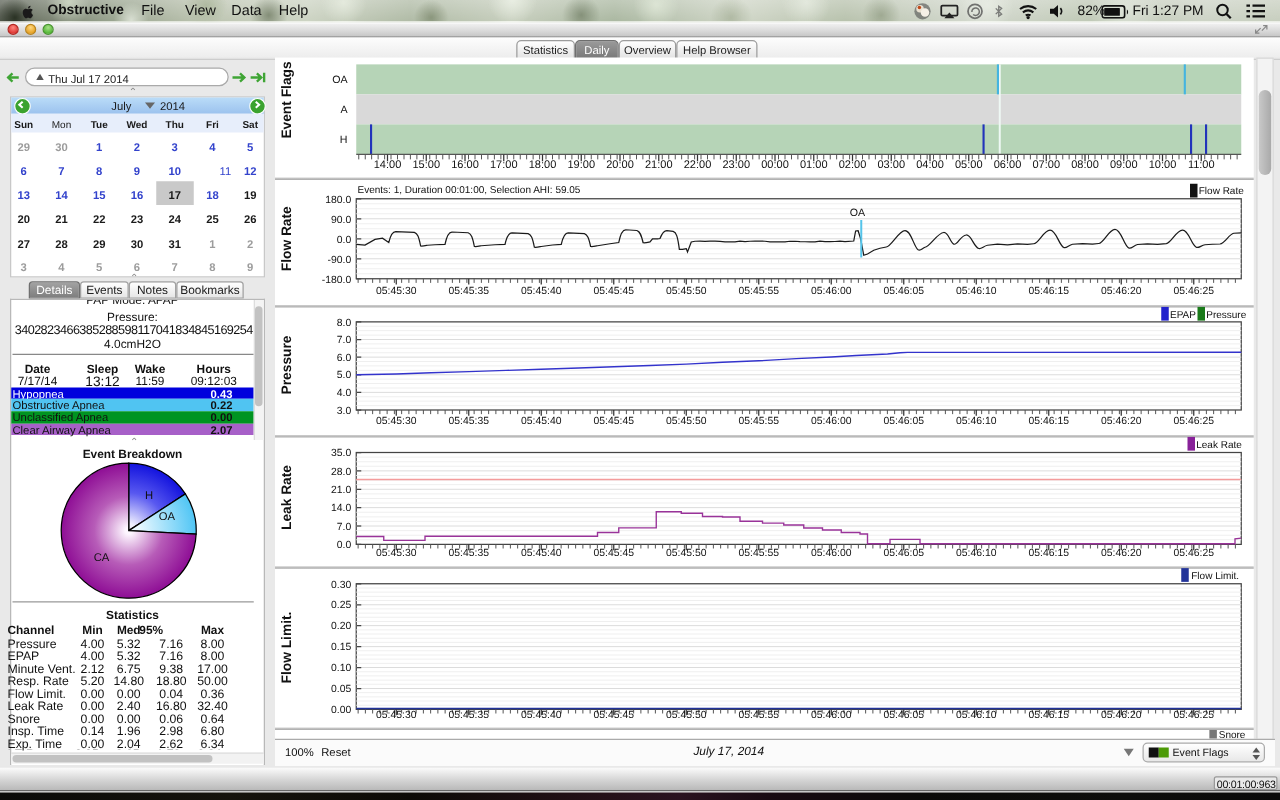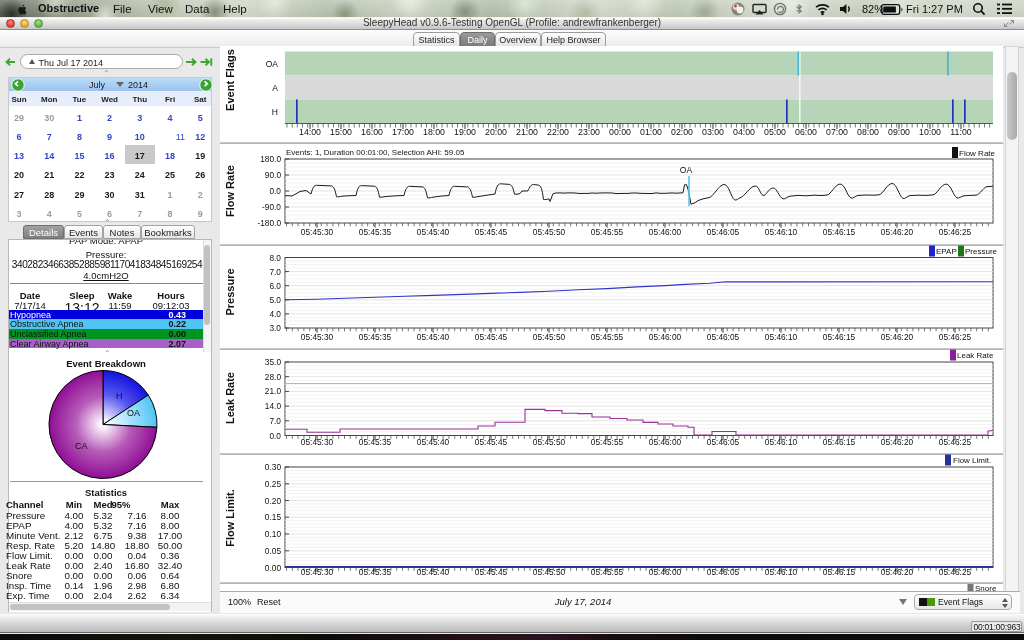--- a/index.html
+++ b/index.html
@@ -84,21 +84,20 @@
     </svg>
     <div class="abs" style="left:0;top:18px;width:1024px;height:12px;
  background:linear-gradient(180deg,#f0f0f0,#d8d8d8 60%,#c6c6c6);
  border-top:1px solid #fbfbfb;border-bottom:1px solid #8e8e8e;"></div>
     <div class="abs" style="left:6px;top:18.8px;width:9px;height:9px;border-radius:50%;
  background:radial-gradient(circle at 50% 30%,#ff8880,#e03c38 70%);border:1px solid #b32822;"></div>
     <div class="abs" style="left:20px;top:18.8px;width:9px;height:9px;border-radius:50%;
  background:radial-gradient(circle at 50% 30%,#ffd880,#e8a428 70%);border:1px solid #b9841e;"></div>
     <div class="abs" style="left:34px;top:18.8px;width:9px;height:9px;border-radius:50%;
  background:radial-gradient(circle at 50% 30%,#a8e088,#58ba3a 70%);border:1px solid #4a9431;"></div>
-    <div class="abs" style="left:0;top:17px;width:1024px;height:13px;text-align:center;font-size:10px;color:#333;">SleepyHead v0.9.6-Testing OpenGL (Profile: andrewfrankenberger)</div>
     <svg class="abs" style="left:1003px;top:19px;" width="12" height="9" viewBox="0 0 12 9">
 <path d="M7.5 1.5 L10.5 1.5 L10.5 4.5 M10.5 1.5 L6.5 5.5 M4.5 7.5 L1.5 7.5 L1.5 4.5 M1.5 7.5 L5.5 3.5" fill="none" stroke="#888" stroke-width="1"></path>
     </svg>
     <div class="abs" style="left:0;top:30px;width:1024px;height:16px;background:linear-gradient(180deg,#fdfdfd,#ededed);"></div>
     <div class="abs" style="left:413px;top:32px;width:47px;height:16px;background:linear-gradient(180deg,#ffffff,#e2e2e2);color:#222;
  border:1px solid #9c9c9c;border-radius:4px 4px 0 0;font-size:9px;text-align:center;line-height:15px;white-space:nowrap;">Statistics</div>
     <div class="abs" style="left:460px;top:32px;width:35px;height:16px;background:linear-gradient(180deg,#9a9a9a,#787878);color:#fff;
  border:1px solid #6e6e6e;border-radius:4px 4px 0 0;font-size:9px;text-align:center;line-height:15px;white-space:nowrap;">Daily</div>
     <div class="abs" style="left:495px;top:32px;width:46px;height:16px;background:linear-gradient(180deg,#ffffff,#e2e2e2);color:#222;
  border:1px solid #9c9c9c;border-radius:4px 4px 0 0;font-size:9px;text-align:center;line-height:15px;white-space:nowrap;">Overview</div>
@@ -127,21 +126,21 @@
     </svg>
     <svg class="abs" style="left:199px;top:77.5px;" width="14" height="14" viewBox="0 0 18 18">
 <circle cx="9" cy="9" r="8" fill="#3ba32f" stroke="#fff" stroke-width="1.2"></circle>
 <path d="M7.8 3.2 L12 7 L7.8 10.8" transform="translate(0.8,1.7) scale(0.82)" fill="none" stroke="#fff" stroke-width="2.6"></path>
     </svg>
     <div class="abs" style="left:89px;top:79.5px;font-size:9px;color:#1a1a1a;">July</div>
     <div class="abs" style="left:116px;top:82px;width:0;height:0;border-left:4px solid transparent;border-right:4px solid transparent;border-top:5px solid #666;"></div>
     <div class="abs" style="left:128px;top:79.5px;font-size:9px;color:#1a1a1a;">2014</div>
     <div class="abs" style="left:9px;top:91px;width:202px;height:15px;background:#e7eefb;"></div>
     <div class="abs" style="left:4.0px;top:95px;width:30px;text-align:center;font-size:8px;font-weight:bold;color:#1a1a1a;">Sun</div>
-    <div class="abs" style="left:34.2px;top:95px;width:30px;text-align:center;font-size:8px;font-weight:bold;color:#1a1a1a;">Mon</div>
+    <div class="abs" style="left:34.2px;top:95px;width:30px;text-align:center;font-size:8px;font-weight:normal;color:#1a1a1a;">Mon</div>
     <div class="abs" style="left:64.4px;top:95px;width:30px;text-align:center;font-size:8px;font-weight:bold;color:#1a1a1a;">Tue</div>
     <div class="abs" style="left:94.6px;top:95px;width:30px;text-align:center;font-size:8px;font-weight:bold;color:#1a1a1a;">Wed</div>
     <div class="abs" style="left:124.8px;top:95px;width:30px;text-align:center;font-size:8px;font-weight:bold;color:#1a1a1a;">Thu</div>
     <div class="abs" style="left:155.0px;top:95px;width:30px;text-align:center;font-size:8px;font-weight:bold;color:#1a1a1a;">Fri</div>
     <div class="abs" style="left:185.2px;top:95px;width:30px;text-align:center;font-size:8px;font-weight:bold;color:#1a1a1a;">Sat</div>
     <div class="abs" style="left:4.0px;top:112.5px;width:30px;text-align:center;font-size:9px;font-weight:bold;color:#9c9c9c;">29</div>
     <div class="abs" style="left:34.2px;top:112.5px;width:30px;text-align:center;font-size:9px;font-weight:bold;color:#9c9c9c;">30</div>
     <div class="abs" style="left:64.4px;top:112.5px;width:30px;text-align:center;font-size:9px;font-weight:bold;color:#3343cc;">1</div>
     <div class="abs" style="left:94.6px;top:112.5px;width:30px;text-align:center;font-size:9px;font-weight:bold;color:#3343cc;">2</div>
     <div class="abs" style="left:124.8px;top:112.5px;width:30px;text-align:center;font-size:9px;font-weight:bold;color:#3343cc;">3</div>
@@ -191,28 +190,28 @@
     <div class="abs" style="left:103px;top:225px;width:38px;height:14px;background:linear-gradient(180deg,#ffffff,#e6e6e6);color:#222;
  border:1px solid #a2a2a2;border-radius:3px 3px 0 0;font-size:9.5px;text-align:center;line-height:14px;white-space:nowrap;">Notes</div>
     <div class="abs" style="left:141px;top:225px;width:54px;height:14px;background:linear-gradient(180deg,#ffffff,#e6e6e6);color:#222;
  border:1px solid #a2a2a2;border-radius:3px 3px 0 0;font-size:9.5px;text-align:center;line-height:14px;white-space:nowrap;">Bookmarks</div>
     <div class="abs" style="left:8px;top:239px;width:204px;height:373px;background:#fff;border:1px solid #b8b8b8;border-bottom:none;"></div>
     <div class="abs" style="left:10px;top:240px;width:192px;height:6px;overflow:hidden;">
       <div style="margin-top:-5px;text-align:center;font-size:9.5px;color:#111;">PAP Mode: APAP</div>
     </div>
     <div class="abs" style="left:10px;top:249px;width:192px;text-align:center;font-size:9.5px;color:#111;">Pressure:</div>
     <div class="abs" style="left:9px;top:259px;width:196px;text-align:center;font-size:10.1px;letter-spacing:-0.45px;color:#111;white-space:nowrap;">3402823466385288598117041834845169254</div>
-    <div class="abs" style="left:10px;top:269.5px;width:192px;text-align:center;font-size:9.5px;color:#111;text-decoration:underline;">4.0cmH2O</div>
+    <div class="abs" style="left:10px;top:269.5px;width:192px;text-align:center;font-size:9.5px;color:#111;">4.0cmH2O</div>
     <div class="abs" style="left:10px;top:283px;width:193px;height:1px;background:#888;"></div>
     <div class="abs" style="left:0px;top:290px;width:60px;text-align:center;font-size:9.5px;font-weight:bold;color:#111;">Date</div>
     <div class="abs" style="left:52px;top:290px;width:60px;text-align:center;font-size:9.5px;font-weight:bold;color:#111;">Sleep</div>
     <div class="abs" style="left:90px;top:290px;width:60px;text-align:center;font-size:9.5px;font-weight:bold;color:#111;">Wake</div>
     <div class="abs" style="left:141px;top:290px;width:60px;text-align:center;font-size:9.5px;font-weight:bold;color:#111;">Hours</div>
     <div class="abs" style="left:-2px;top:300px;width:64px;text-align:center;font-size:9.5px;color:#111;">7/17/14</div>
-    <div class="abs" style="left:50px;top:300px;width:64px;text-align:center;font-size:14px;color:#111;">13:12</div>
+    <div class="abs" style="left:50px;top:300px;width:64px;text-align:center;font-size:11px;color:#111;">13:12</div>
     <div class="abs" style="left:88px;top:300px;width:64px;text-align:center;font-size:9.5px;color:#111;">11:59</div>
     <div class="abs" style="left:139px;top:300px;width:64px;text-align:center;font-size:9.5px;color:#111;">09:12:03</div>
     <div class="abs" style="left:9px;top:309.5px;width:194px;height:9.7px;background:#0000dd;"></div>
     <div class="abs" style="left:10px;top:309.7px;font-size:9px;color:#fff;">Hypopnea</div>
     <div class="abs" style="left:150px;top:309.7px;width:36px;text-align:right;font-size:9px;font-weight:bold;color:#fff;">0.43</div>
     <div class="abs" style="left:9px;top:319.2px;width:194px;height:9.7px;background:#50c4f2;"></div>
     <div class="abs" style="left:10px;top:319.4px;font-size:9px;color:#111;">Obstructive Apnea</div>
     <div class="abs" style="left:150px;top:319.4px;width:36px;text-align:right;font-size:9px;font-weight:bold;color:#111;">0.22</div>
     <div class="abs" style="left:9px;top:328.9px;width:194px;height:9.7px;background:#009421;"></div>
     <div class="abs" style="left:10px;top:329.1px;font-size:9px;color:#111;">Unclassified Apnea</div>

